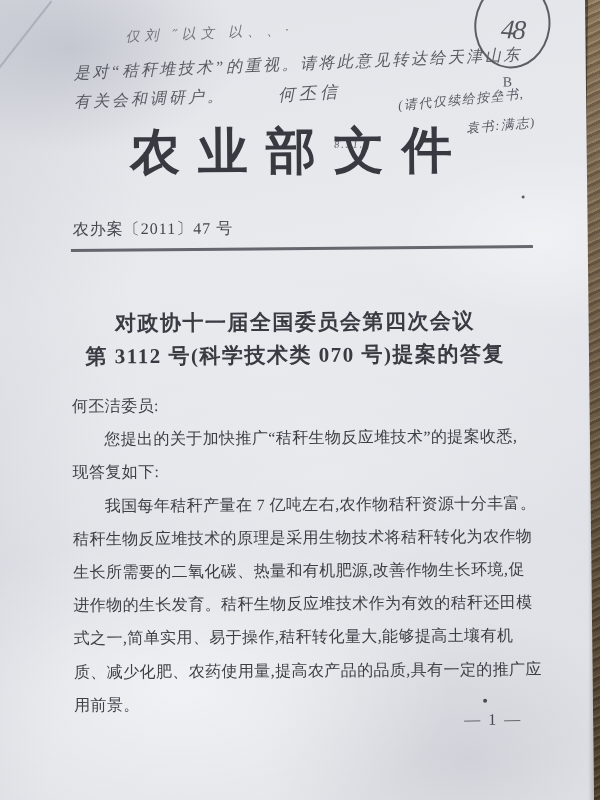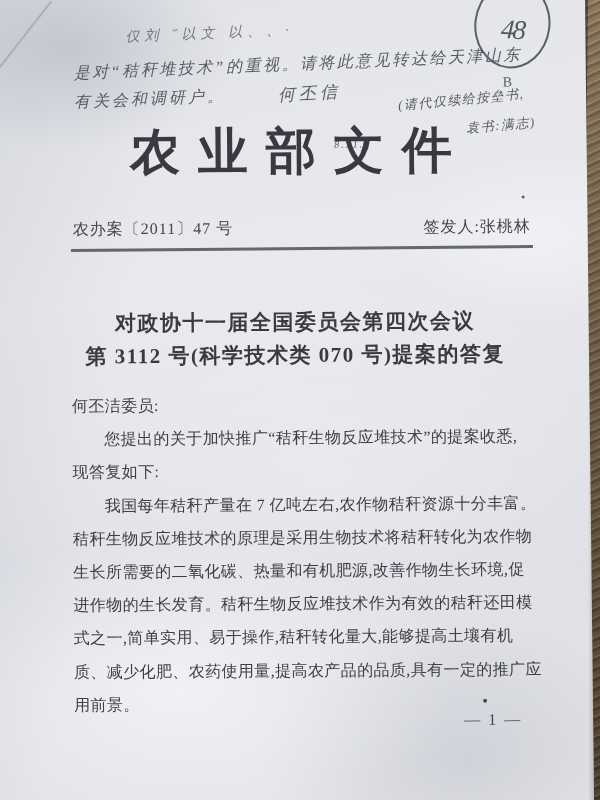--- a/index.html
+++ b/index.html
@@ -103,21 +103,20 @@
       <div class="hw hw-2">有关会和调研户。</div>
       <div class="hw hw-sign">何丕信</div>
       <div class="hw hw-date">8.31.</div>
       <div class="hw hw-b">B</div>
       <div class="hw hw-side1">(请代仅续给按垒书,</div>
       <div class="hw hw-side2">袁书:满志)</div>
 
       <div class="ministry-title">农业部文件</div>
       <div class="doc-row">
         <span>农办案〔2011〕47 号</span>
-        <span>签发人:张桃林</span>
       </div>
       <div class="rule"></div>
       <div class="speck2"></div>
 
       <div class="subject">
         <div>对政协十一届全国委员会第四次会议</div>
         <div>第 3112 号(科学技术类 070 号)提案的答复</div>
       </div>
 
       <div class="body-block">

